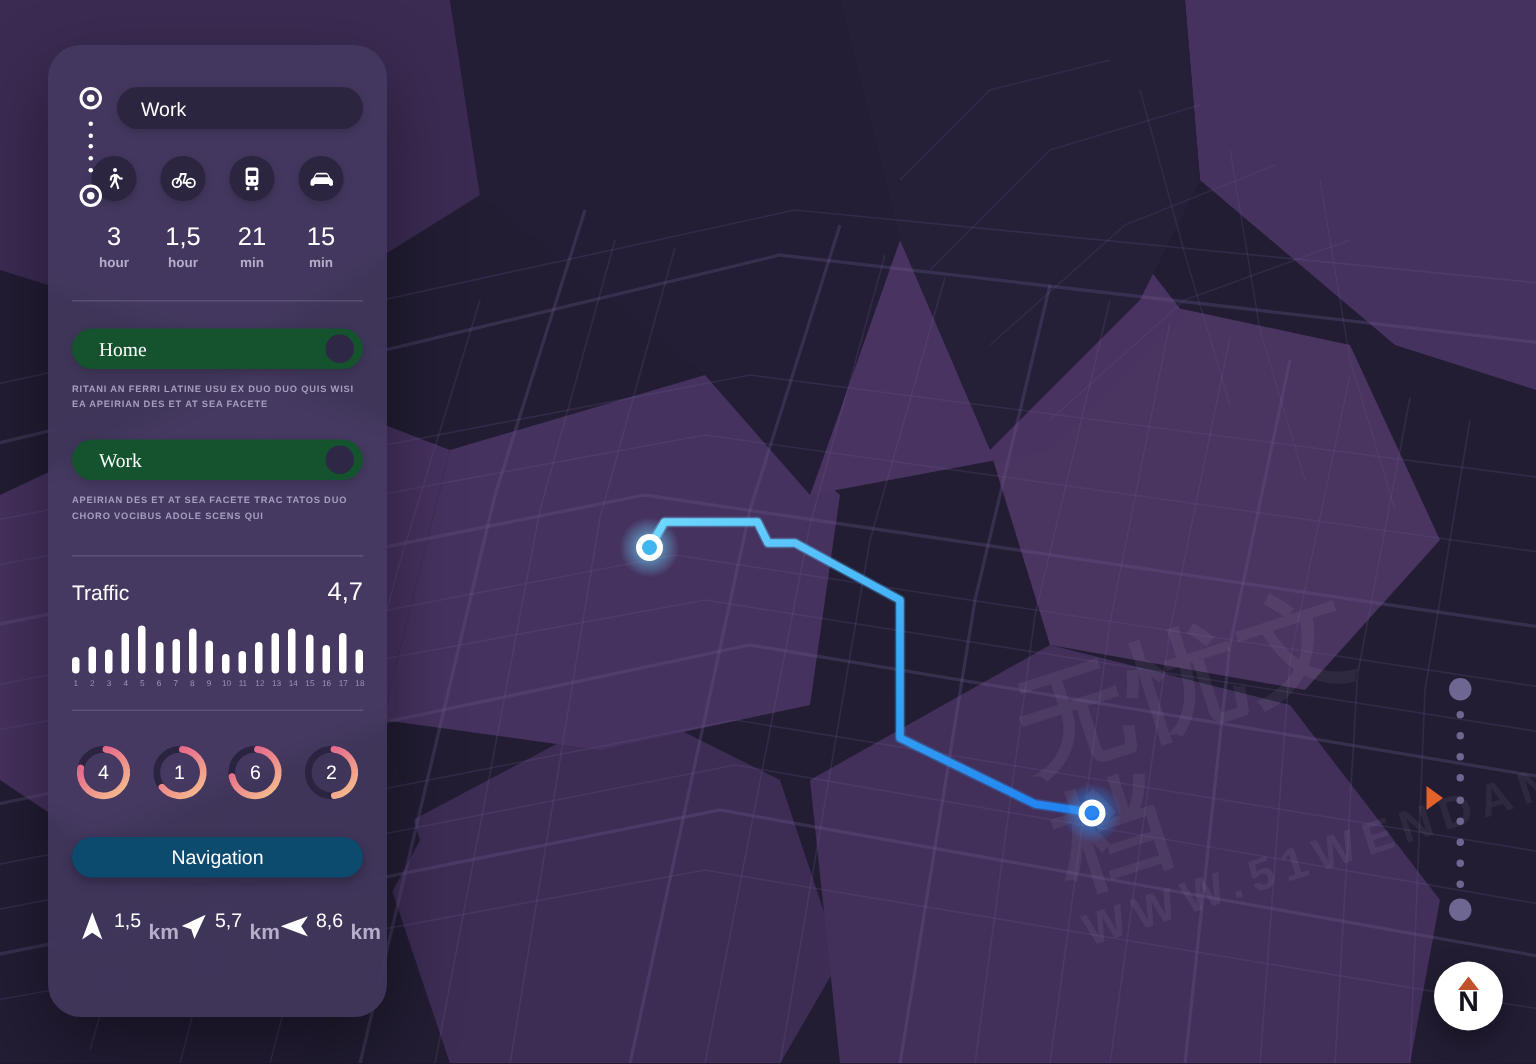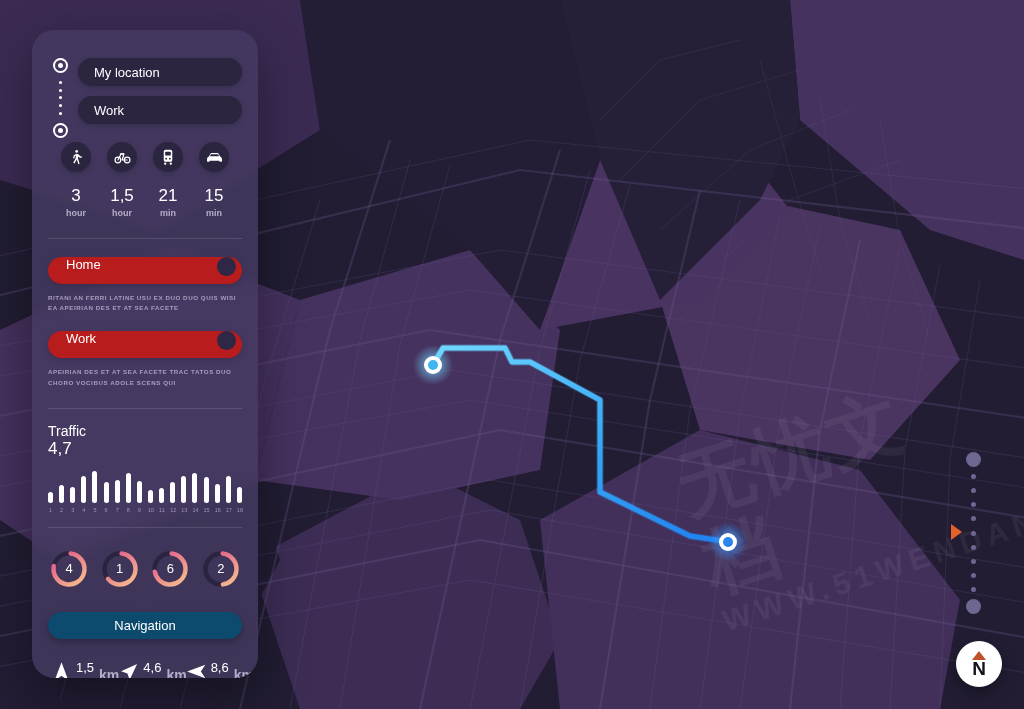--- a/index.html
+++ b/index.html
@@ -64,34 +64,35 @@
     box-shadow:0 2px 6px rgba(0,0,0,.2);
   }
   .mode-ico svg{display:block;}
   .mode-val{color:#fff;font-size:17px;margin-top:15px;line-height:1;}
   .mode-unit{color:#b6aec9;font-size:9px;font-weight:700;margin-top:4px;}
 
   .divider{height:1px;background:rgba(255,255,255,.13);margin:20px 0 0;}
 
   
   .toggle-row{
-    height:27px;border-radius:14px;background:#b91c1c;
-    display:flex;justify-content:space-between;
+    height:27px;border-radius:14px;background:#14532d;
+    display:flex;align-items:center;justify-content:space-between;
     padding:0 6px 0 18px;margin-top:18px;
     box-shadow:0 2px 6px rgba(0,0,0,.16);
+    font-family:Liberation Serif, serif;
   }
   .toggle-row .tlabel{color:#fff;font-size:13px;}
   .knob{width:19px;height:19px;border-radius:50%;background:#2e2745;flex:none;}
   .desc{
     color:#a79fbe;font-size:6.2px;font-weight:700;letter-spacing:.55px;
     line-height:1.65;margin-top:9px;text-transform:uppercase;
   }
 
   
-  .traffic-head{display:flex;align-items:baseline;justify-content:space-between;margin-top:14px;flex-direction:column;}
+  .traffic-head{display:flex;align-items:baseline;justify-content:space-between;margin-top:14px;}
   .traffic-head .t1{color:#fff;font-size:14px;}
   .traffic-head .t2{color:#fff;font-size:17px;}
   .chart{height:34px;display:flex;align-items:flex-end;justify-content:space-between;margin-top:10px;}
   .bar{width:5px;border-radius:2.5px;background:#ffffff;}
   .chart-labels{display:flex;justify-content:space-between;margin-top:4px;}
   .chart-labels span{color:#9d95b5;font-size:5.5px;width:5px;text-align:center;}
 
   
   .gauges{display:flex;justify-content:space-between;margin-top:22px;padding:0 2px;}
   .gauge{position:relative;width:38px;height:38px;}
@@ -258,21 +259,20 @@
           <span></span>
               <span></span>
               <span></span>
               <span></span>
               <span></span>
         </div>
         <div class="ring">
               <i></i>
             </div>
       </div>
-      <div class="field">My location</div>
       <div class="field">Work</div>
     </div>
 
     <div class="modes">
       <div class="mode">
         <div class="mode-ico">
           <svg width="16" height="16" viewBox="0 0 24 24" fill="#fff">
             <circle cx="13" cy="3.6" r="2"></circle>
             <path d="M12.2 7.2 8.6 9.6l-1 4.2 1.9.4.8-3.2 1.9-1.1-1 4.6-3.3 6.1 1.8 1 3.4-6 1.5 4 .7 3.1 2-.5-.8-3.3-1.6-4.5.6-3.6 1.9 2.2h3.2v-2h-2.3l-2.2-2.6c-.6-.7-1.5-1-2.4-.7z"></path>
           </svg>
@@ -447,21 +447,21 @@
         </span>
         <span class="dnum">1,5</span>
         <span class="dunit">km</span>
       </div>
       <div class="dist">
         <span class="dico">
           <svg width="18" height="18" viewBox="0 0 20 20" fill="#fff">
             <path d="M19 1 1.2 9.3 8.3 11.7 10.7 18.8z"></path>
           </svg>
         </span>
-        <span class="dnum">4,6</span>
+        <span class="dnum">5,7</span>
         <span class="dunit">km</span>
       </div>
       <div class="dist">
         <span class="dico">
           <svg width="19" height="15" viewBox="0 0 20 16" fill="#fff">
             <path d="M0 8 19.4 0.8 14.6 8 19.4 15.2z"></path>
           </svg>
         </span>
         <span class="dnum">8,6</span>
         <span class="dunit">km</span>

